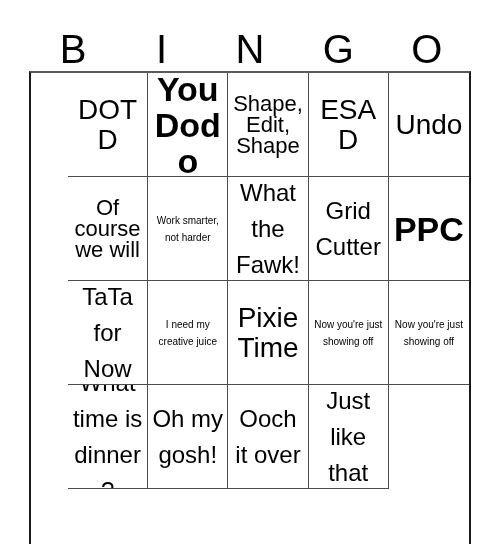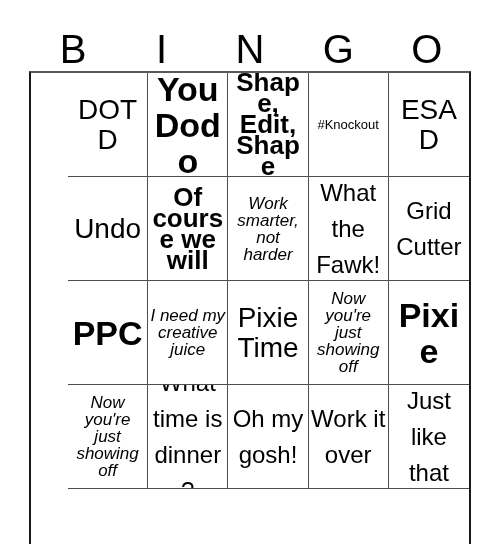--- a/index.html
+++ b/index.html
@@ -72,22 +72,22 @@
   .cell:nth-child(n+21) { border-bottom: none; }
   .cell-text {
     display: block;
     width: 100%;
     word-wrap: break-word;
   }
   
   .fs-xl  { font-size: 34px; line-height: 36px; font-weight: bold; }
   .fs-lg  { font-size: 28px; line-height: 30px; }
   .fs-md  { font-size: 24px; line-height: 36px; }
-  .fs-sm  { font-size: 26px; line-height: 21px; font-weight: bold; }
-  .fs-xs  { font-size: 17px; line-height: 17px; font-style: italic; }
+  .fs-sm  { font-size: 22px; line-height: 21px; }
+  .fs-xs  { font-size: 10px; line-height: 17px; }
   .fs-xxs { font-size: 13px; line-height: 15px; }
 </style>
 </head>
 <body>
 
 <div class="card">
 
   <div class="header-row">
       <div class="header-cell">B</div>
       <div class="header-cell">I</div>
@@ -100,23 +100,20 @@
       <div class="cell">
         <span class="cell-text fs-lg">DOTD</span>
       </div>
       <div class="cell">
         <span class="cell-text fs-xl">You Dodo</span>
       </div>
       <div class="cell">
         <span class="cell-text fs-sm">Shape, Edit, Shape</span>
       </div>
       <div class="cell">
-        <span class="cell-text fs-xxs">#Knockout</span>
-      </div>
-      <div class="cell">
         <span class="cell-text fs-lg">ESAD</span>
       </div>
       <div class="cell">
         <span class="cell-text fs-lg">Undo</span>
       </div>
       <div class="cell">
         <span class="cell-text fs-sm">Of course we will</span>
       </div>
       <div class="cell">
         <span class="cell-text fs-xs">Work smarter, not harder</span>
@@ -124,41 +121,41 @@
       <div class="cell">
         <span class="cell-text fs-md">What the Fawk!</span>
       </div>
       <div class="cell">
         <span class="cell-text fs-md">Grid Cutter</span>
       </div>
       <div class="cell">
         <span class="cell-text fs-xl">PPC</span>
       </div>
       <div class="cell">
+        <span class="cell-text fs-md">TaTa for Now</span>
+      </div>
+      <div class="cell">
         <span class="cell-text fs-xs">I need my creative juice</span>
       </div>
       <div class="cell">
         <span class="cell-text fs-lg">Pixie Time</span>
       </div>
       <div class="cell">
         <span class="cell-text fs-xs">Now you're just showing off</span>
-      </div>
-      <div class="cell">
-        <span class="cell-text fs-xl">Pixie</span>
       </div>
       <div class="cell">
         <span class="cell-text fs-xs">Now you're just showing off</span>
       </div>
       <div class="cell">
         <span class="cell-text fs-md">What time is dinner?</span>
       </div>
       <div class="cell">
         <span class="cell-text fs-md">Oh my gosh!</span>
       </div>
       <div class="cell">
-        <span class="cell-text fs-md">Work it over</span>
+        <span class="cell-text fs-md">Ooch it over</span>
       </div>
       <div class="cell">
         <span class="cell-text fs-md">Just like that</span>
       </div>
     </div>
 
 </div>
 
 </body></html>

